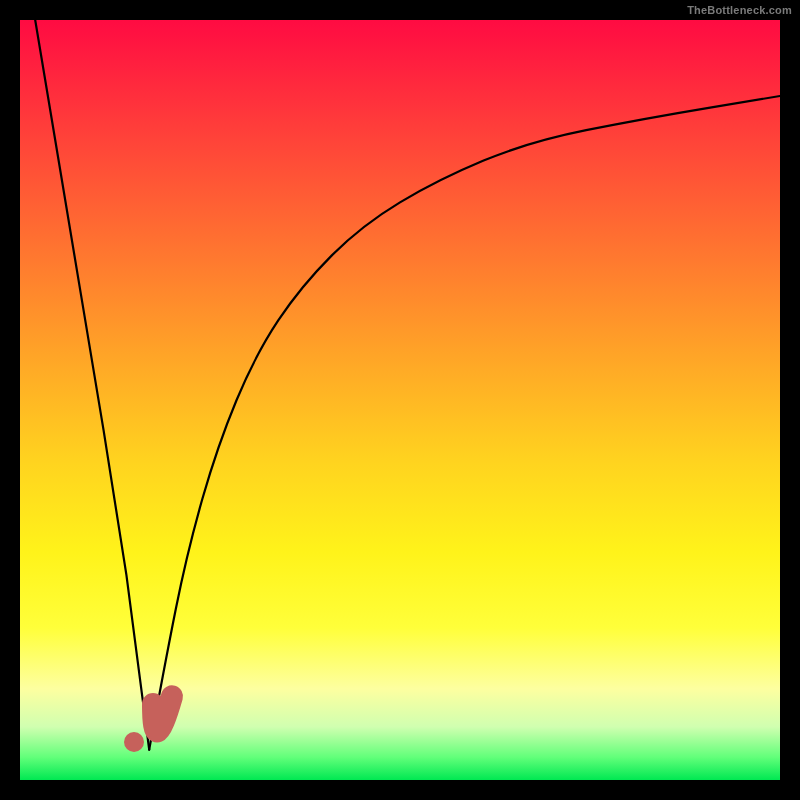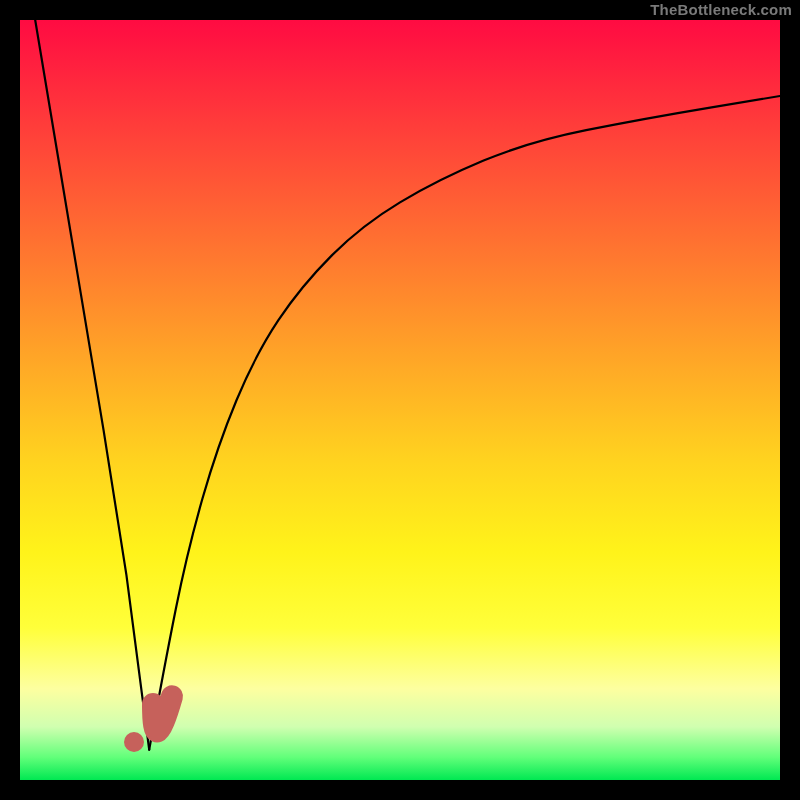--- a/index.html
+++ b/index.html
@@ -37,21 +37,21 @@
       #d0ffb0 93%,
       #62ff7a 97%,
       #00e852 100%);
   }
   .watermark {
     position: absolute;
     top: 0;
     right: 8px;
     height: 20px;
     line-height: 20px;
-    font-size: 15px;
+    font-size: 11px;
     font-weight: 600;
     color: #7a7a7a;
     letter-spacing: 0.2px;
   }
   svg.curves {
     position: absolute;
     top: 0;
     left: 0;
     width: 760px;
     height: 760px;

